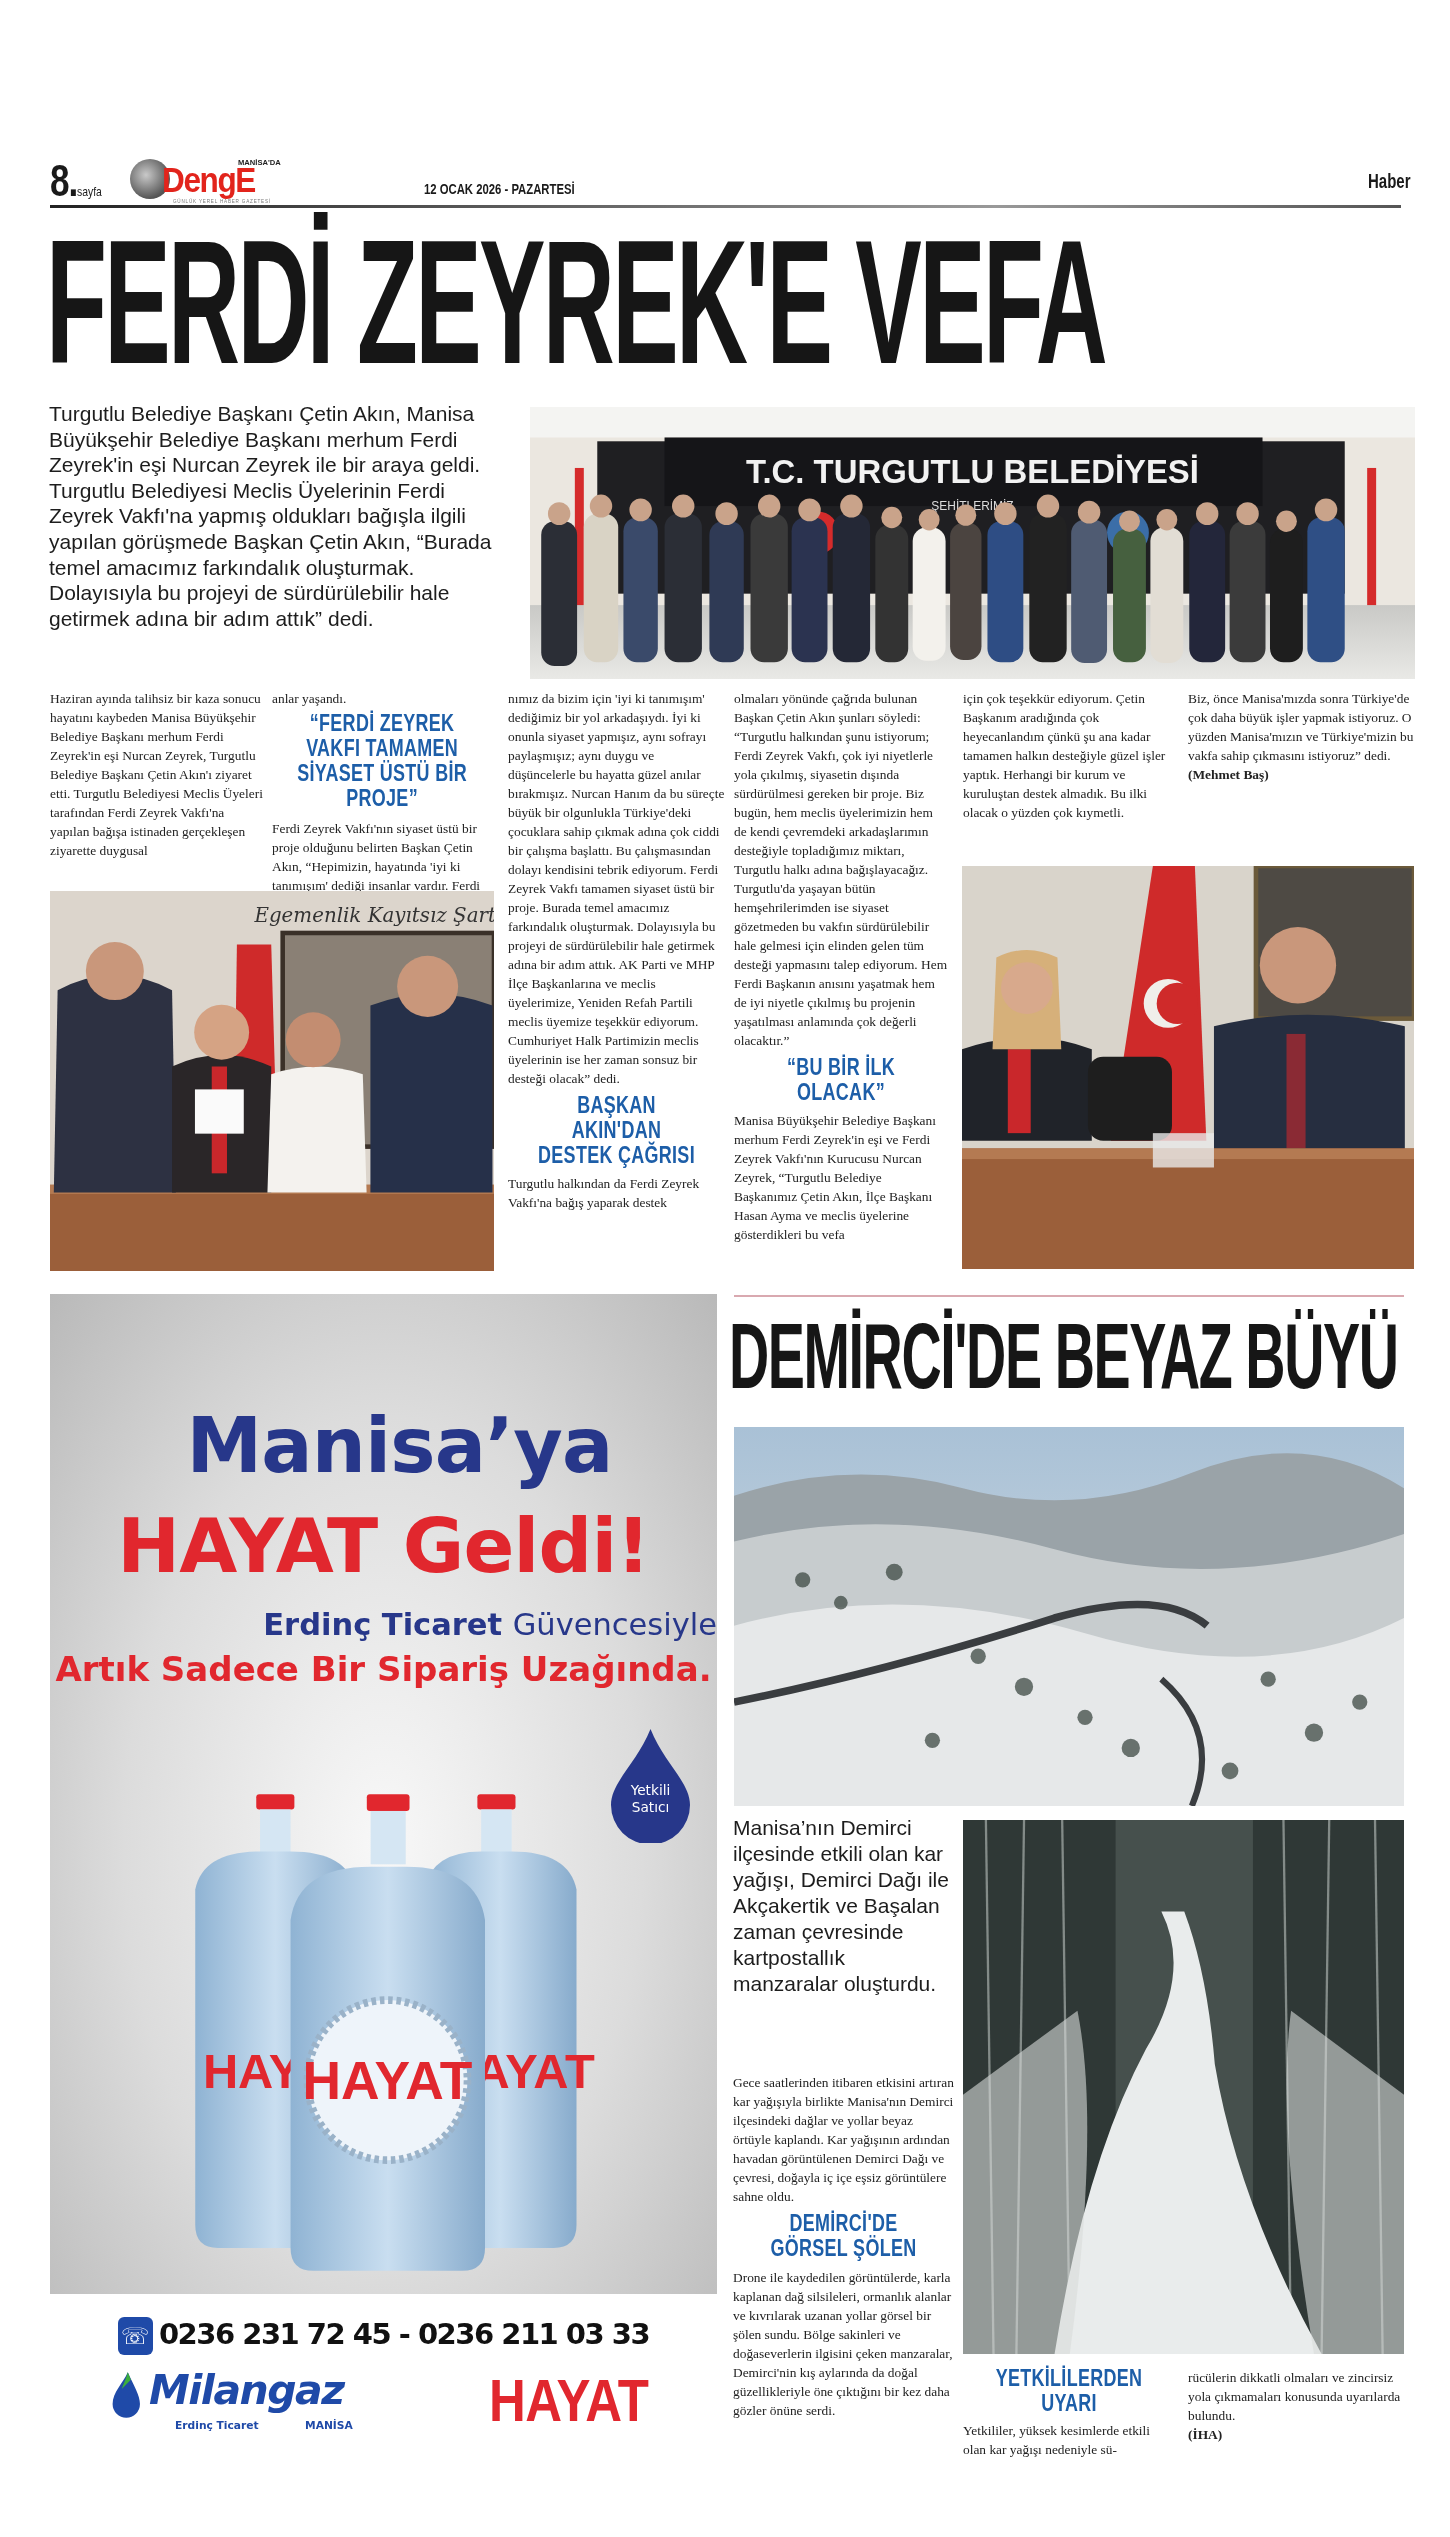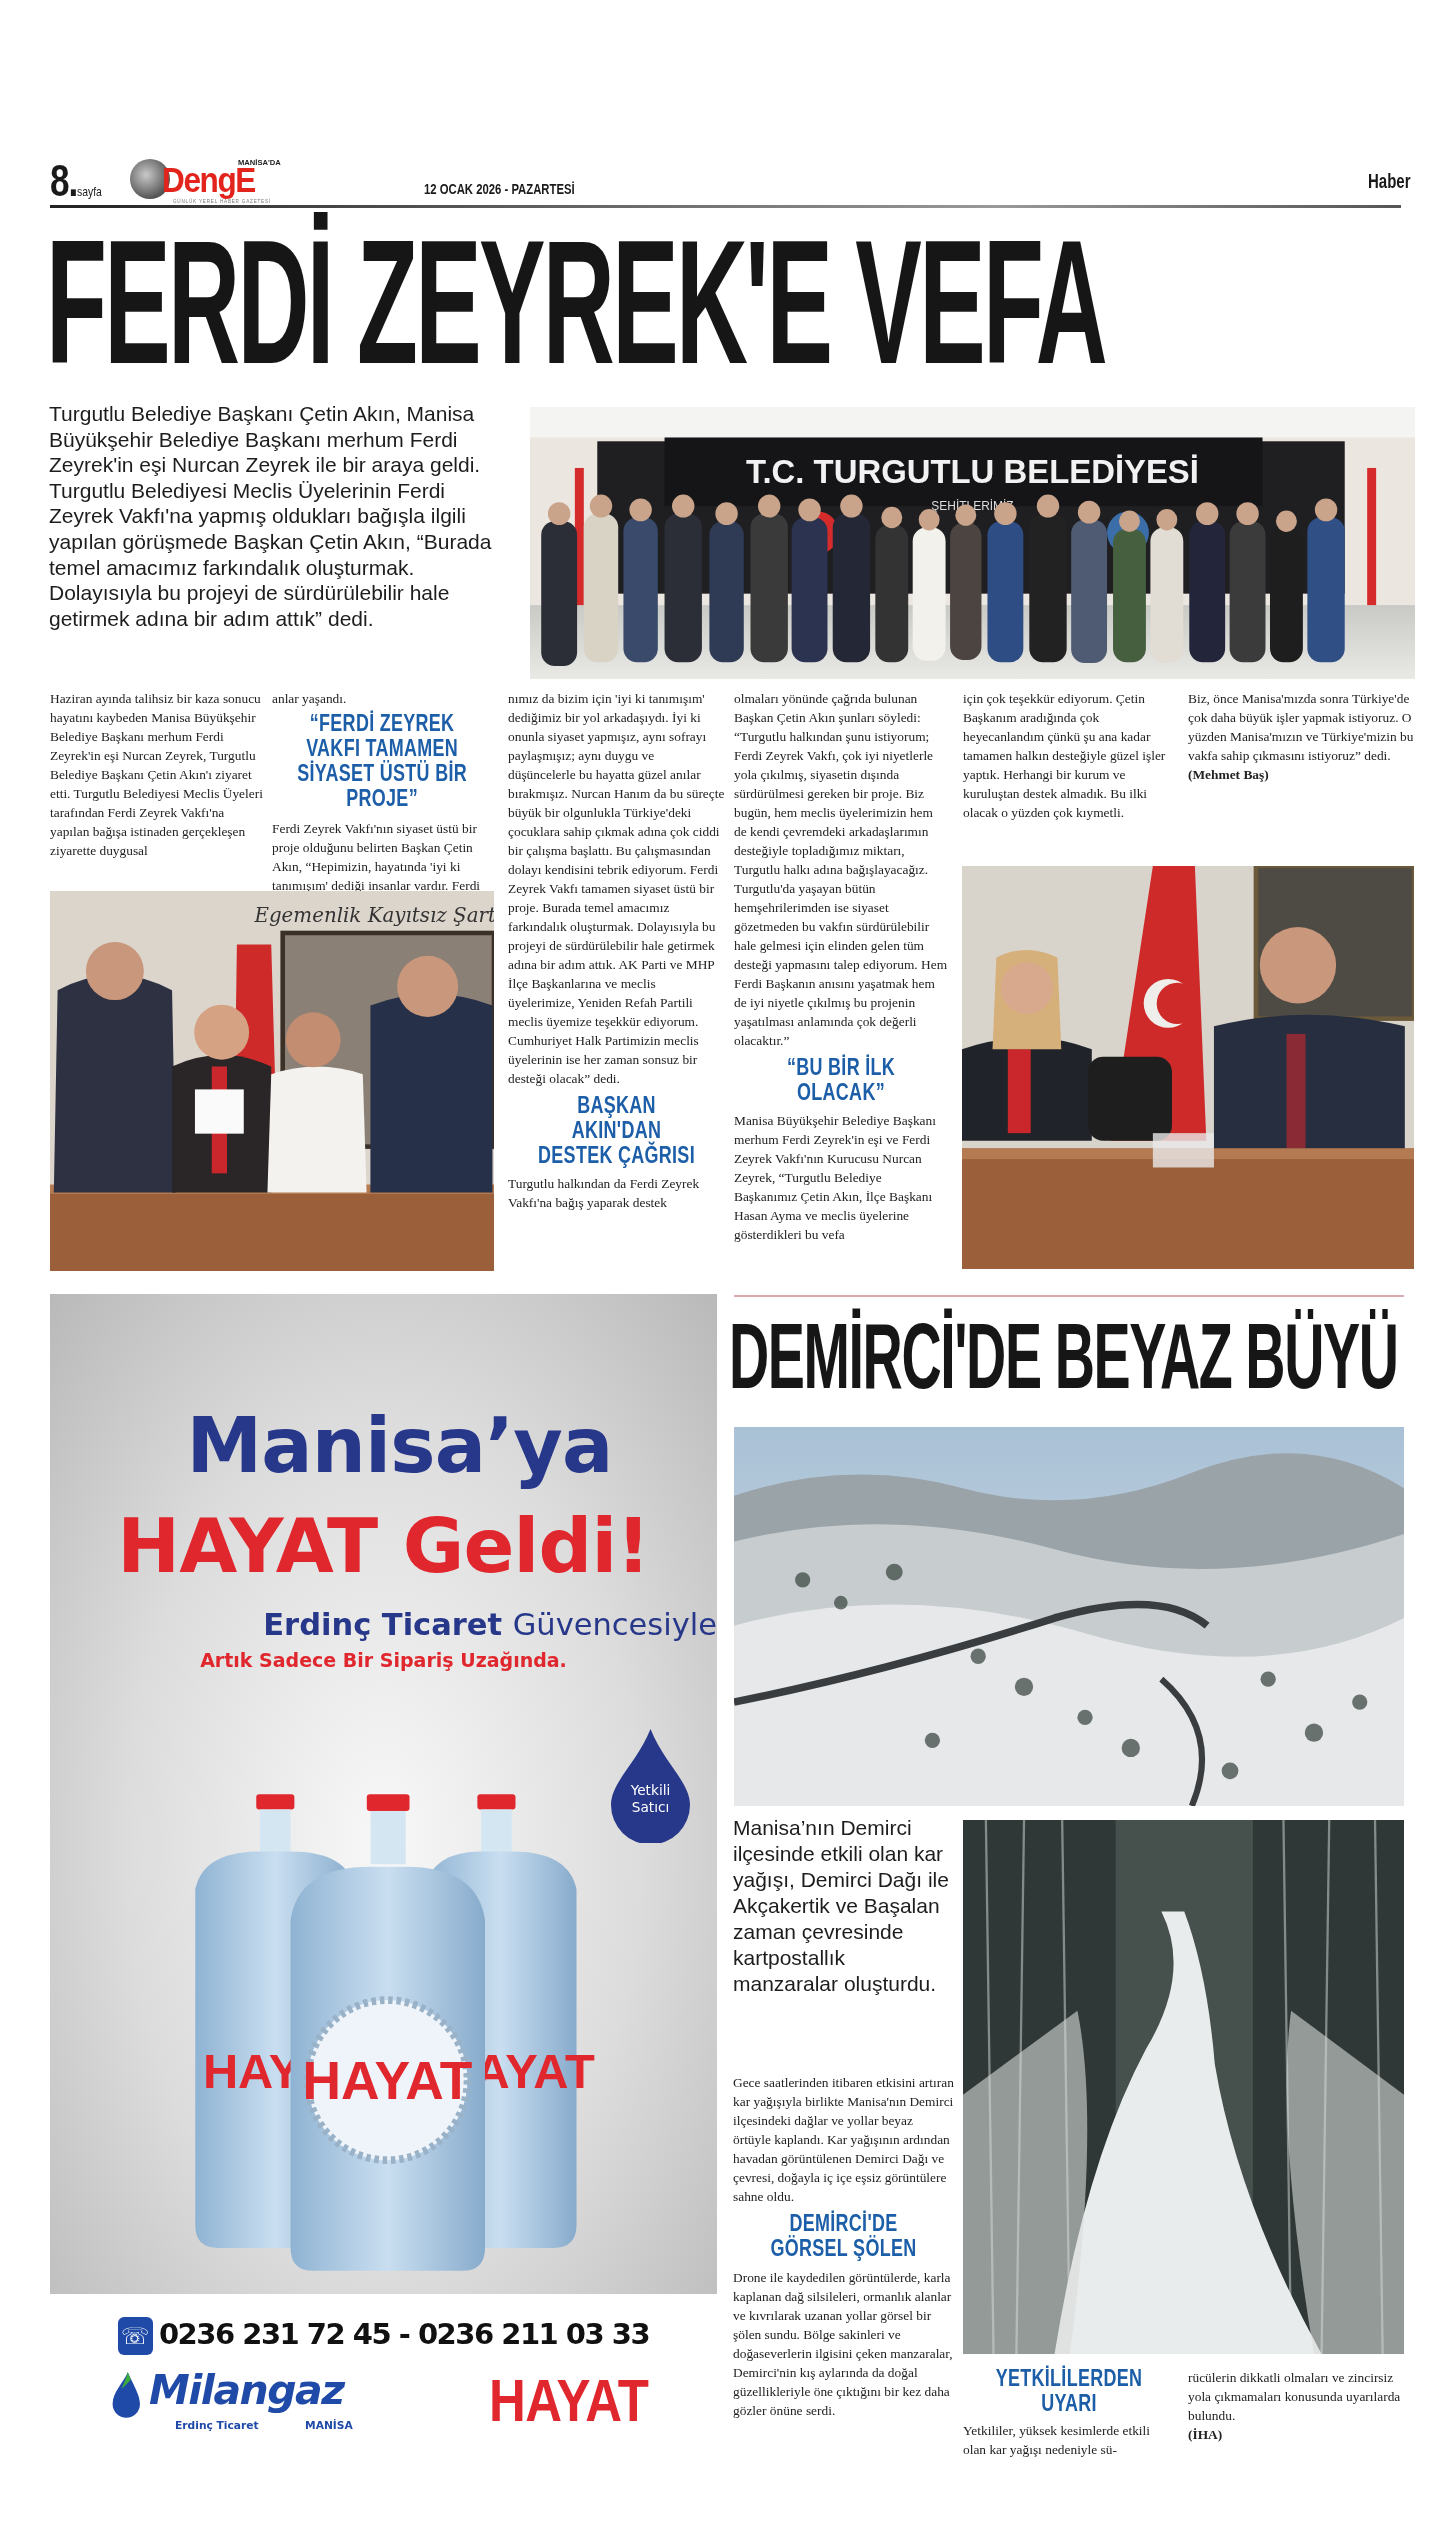--- a/index.html
+++ b/index.html
@@ -30,21 +30,21 @@
   .photo { overflow: hidden; }
   .photo svg { display: block; width: 100%; height: 100%; }
 
   
   .ad { left: 50px; top: 1294px; width: 667px; height: 1160px; background: #fff; }
   .ad-top { position: absolute; left: 0; top: 0; width: 667px; height: 1000px; background: radial-gradient(ellipse at 50% 55%, #f8f8f8 0%, #dcdcdc 55%, #b9b9b9 100%); }
   .ad-l1 { position: absolute; left: 0; width: 667px; top: 107px; text-align: center; font-family: "DejaVu Sans", sans-serif; font-weight: 700; font-size: 76px; color: #27378a; letter-spacing: -0.8px; padding-left: 32px; }
   .ad-l2 { position: absolute; left: 0; width: 667px; top: 208px; text-align: center; font-family: "DejaVu Sans", sans-serif; font-weight: 700; font-size: 75px; color: #e1272e; letter-spacing: -0.8px; }
   .ad-l3 { position: absolute; left: 0; width: 667px; top: 313px; text-align: right; font-family: "DejaVu Sans", sans-serif; font-weight: 700; font-size: 30.5px; color: #27378a; }
   .ad-l3 span.light { font-weight: 400; }
-  .ad-l4 { position: absolute; left: 0; width: 667px; top: 355px; text-align: center; font-family: "DejaVu Sans", sans-serif; font-weight: 700; font-size: 19px; color: #e1272e; }
+  .ad-l4 { position: absolute; left: 0; width: 667px; top: 355px; text-align: center; font-family: "DejaVu Sans", sans-serif; font-weight: 700; font-size: 34px; color: #e1272e; }
   .drop { position: absolute; left: 561px; top: 435px; width: 79px; height: 114px; }
   .drop-text { position: absolute; left: 561px; top: 488px; width: 79px; text-align: center; font-family: "DejaVu Sans", sans-serif; font-size: 13.7px; color: #fff; line-height: 17px; }
   .bottles { position: absolute; left: 69px; top: 458px; width: 549px; height: 519px; }
   .phone-row { position: absolute; left: 0; top: 1023px; width: 667px; text-align: center; font-family: "DejaVu Sans", sans-serif; font-weight: 700; font-size: 29px; color: #111; letter-spacing: -1.5px; }
   .phone-ic { display: inline-block; vertical-align: middle; width: 35px; height: 38px; border-radius: 6.1px; background: #1f4aa8; color: #fff; font-size: 23px; line-height: 38px; margin-right: 6.1px; letter-spacing: 0; }
   .milan { position: absolute; left: 55px; top: 1072px; width: 275px; height: 69px; }
   .milan .name { position: absolute; left: 44px; top: 0; font-family: "DejaVu Sans", sans-serif; font-style: italic; font-weight: 700; font-size: 41px; color: #1f4aa8; letter-spacing: -1.5px; }
   .milan .drop2 { position: absolute; left: 0; top: 6.1px; width: 38px; height: 49px; }
   .milan .erd { position: absolute; left: 70px; top: 53px; font-family: "DejaVu Sans", sans-serif; font-weight: 700; font-size: 10.7px; color: #1f4aa8; }
   .milan .man { position: absolute; left: 200px; top: 53px; font-family: "DejaVu Sans", sans-serif; font-weight: 700; font-size: 10.7px; color: #1f4aa8; }

